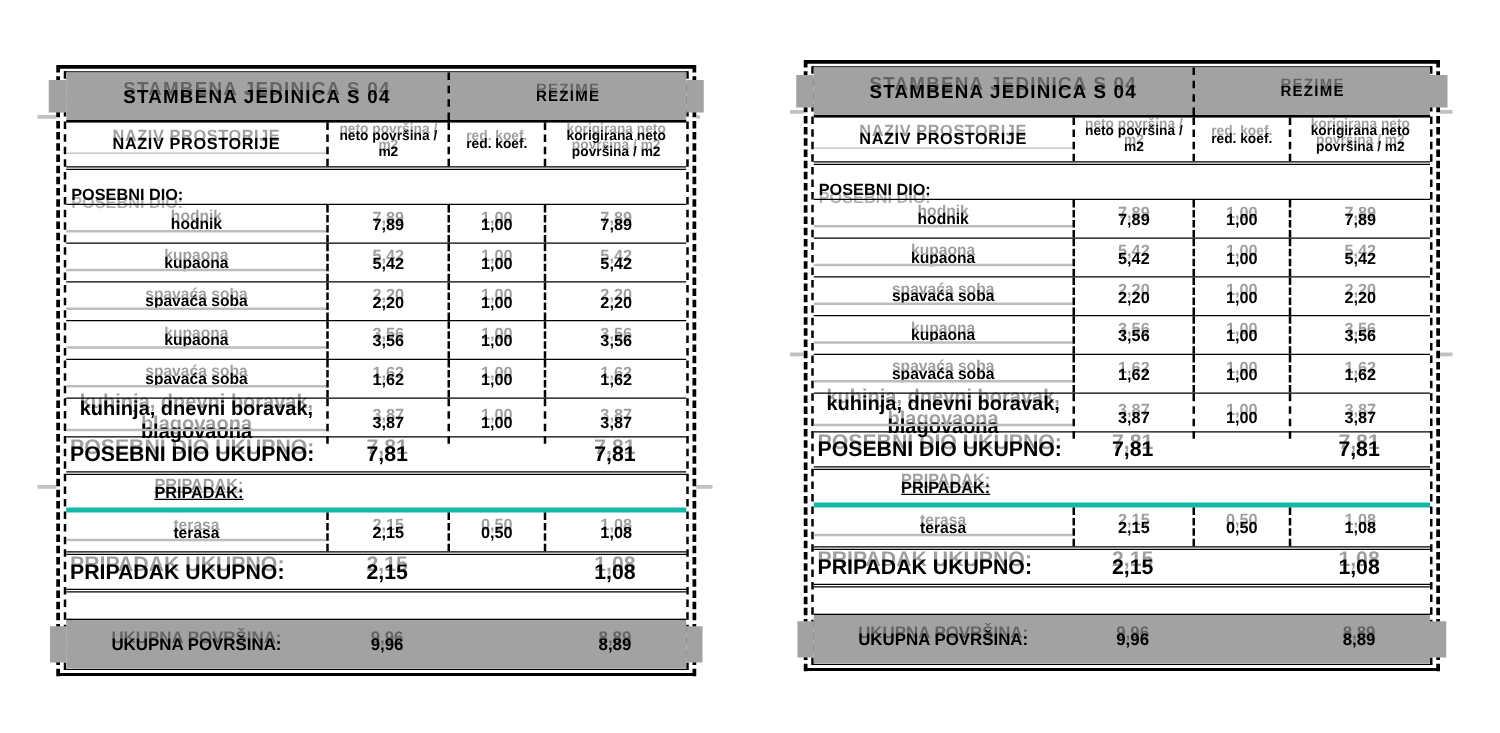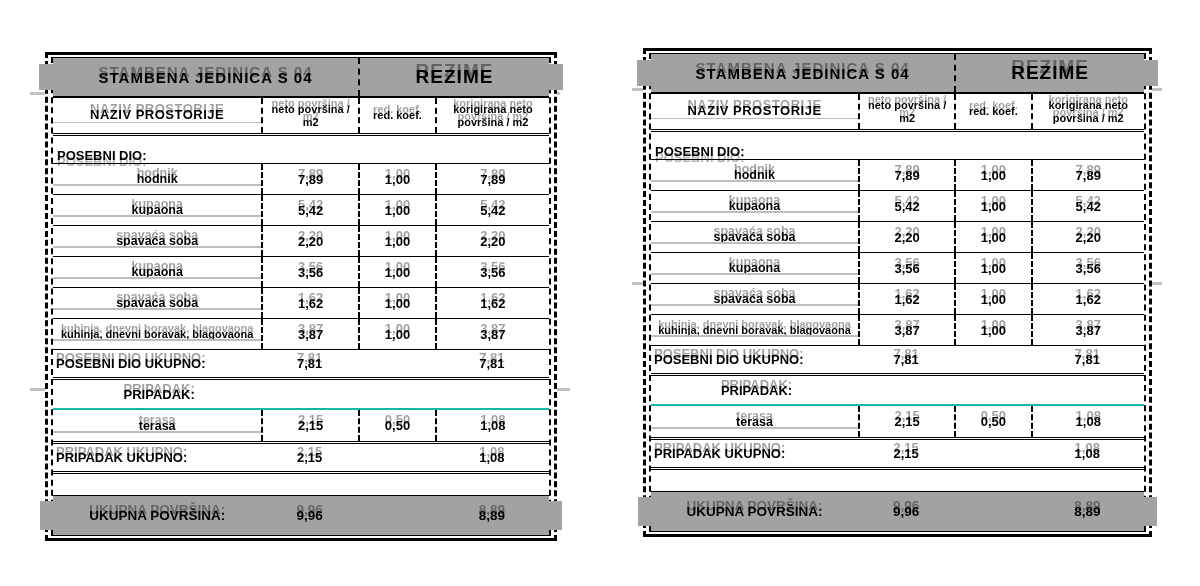--- a/index.html
+++ b/index.html
@@ -52,51 +52,51 @@
   }
   .vline{border-left:2px dashed #000;}
 
   
   .ghost{ text-shadow:0 -6px 0 rgba(0,0,0,0.38); }
   .ghost2{ text-shadow:0 6px 0 rgba(0,0,0,0.30);margin-top:12px; }
 
   
   .title-row{height:40px;background:#a2a2a2;border-bottom:2px solid #000;}
   .title-row .t-left{grid-column:1/3;font-weight:bold;font-size:15px;letter-spacing:1px;}
-  .title-row .t-right{grid-column:3/5;font-weight:bold;font-size:19px;letter-spacing:1px;}
+  .title-row .t-right{grid-column:3/5;font-weight:bold;font-size:12px;letter-spacing:1px;}
   .title-row::before,.title-row::after{
     content:"";position:absolute;top:6px;bottom:6px;background:#a2a2a2;
   }
   .title-row::before{left:-14px;width:14px;}
   .title-row::after{right:-14px;width:14px;}
 
   
   .header-row{height:38px;border-bottom:3px double #000;}
   .header-row .cell{font-size:11px;line-height:1.15;font-weight:bold;}
   .header-row .c0{font-size:13px;letter-spacing:0.5px;}
 
   
   .section-row{height:28px;border-bottom:1px solid #000;}
   .section-row .lbl{grid-column:1/5;text-align:left;padding-left:4px;font-weight:bold;font-size:13px;}
   .section-row.centered .lbl{grid-column:1/2;text-align:center;}
-  .section2-row{height:30px;border-bottom:2px solid #14b8a6;}
+  .section2-row{height:30px;border-bottom:4px solid #14b8a6;text-decoration:underline;}
 
   
   .room-row{height:31px;border-bottom:1.5px solid #000;}
   .room-row .cell{font-size:13px;font-weight:bold;}
   .room-row .c-name{font-size:12.5px;}
-  .room-row .c-name.small{font-size:11px;}
+  .room-row .c-name.small{font-size:16px;}
   .room-row .gl, .header-row .gl{
     content:"";position:absolute;left:0;right:0;top:68%;height:1.5px;background:#bdbdbd;pointer-events:none;
   }
 
   
   .total-row{height:30px;border-bottom:3px double #000;font-weight:bold;}
   .total-row .c-label{text-align:left;justify-content:flex-start;font-size:12.5px;padding-left:3px;}
-  .total-row .cell{font-size:13px;}
+  .total-row .cell{font-size:17px;}
 
   .terasa-row{height:34px;border-bottom:3px double #000;}
 
   
   .grand-row{
     height:40px;background:#a2a2a2;font-weight:bold;
     border-top:1px solid #000;
   }
   .grand-row .cell{font-size:13.5px;}
   .grand-row::before,.grand-row::after{

